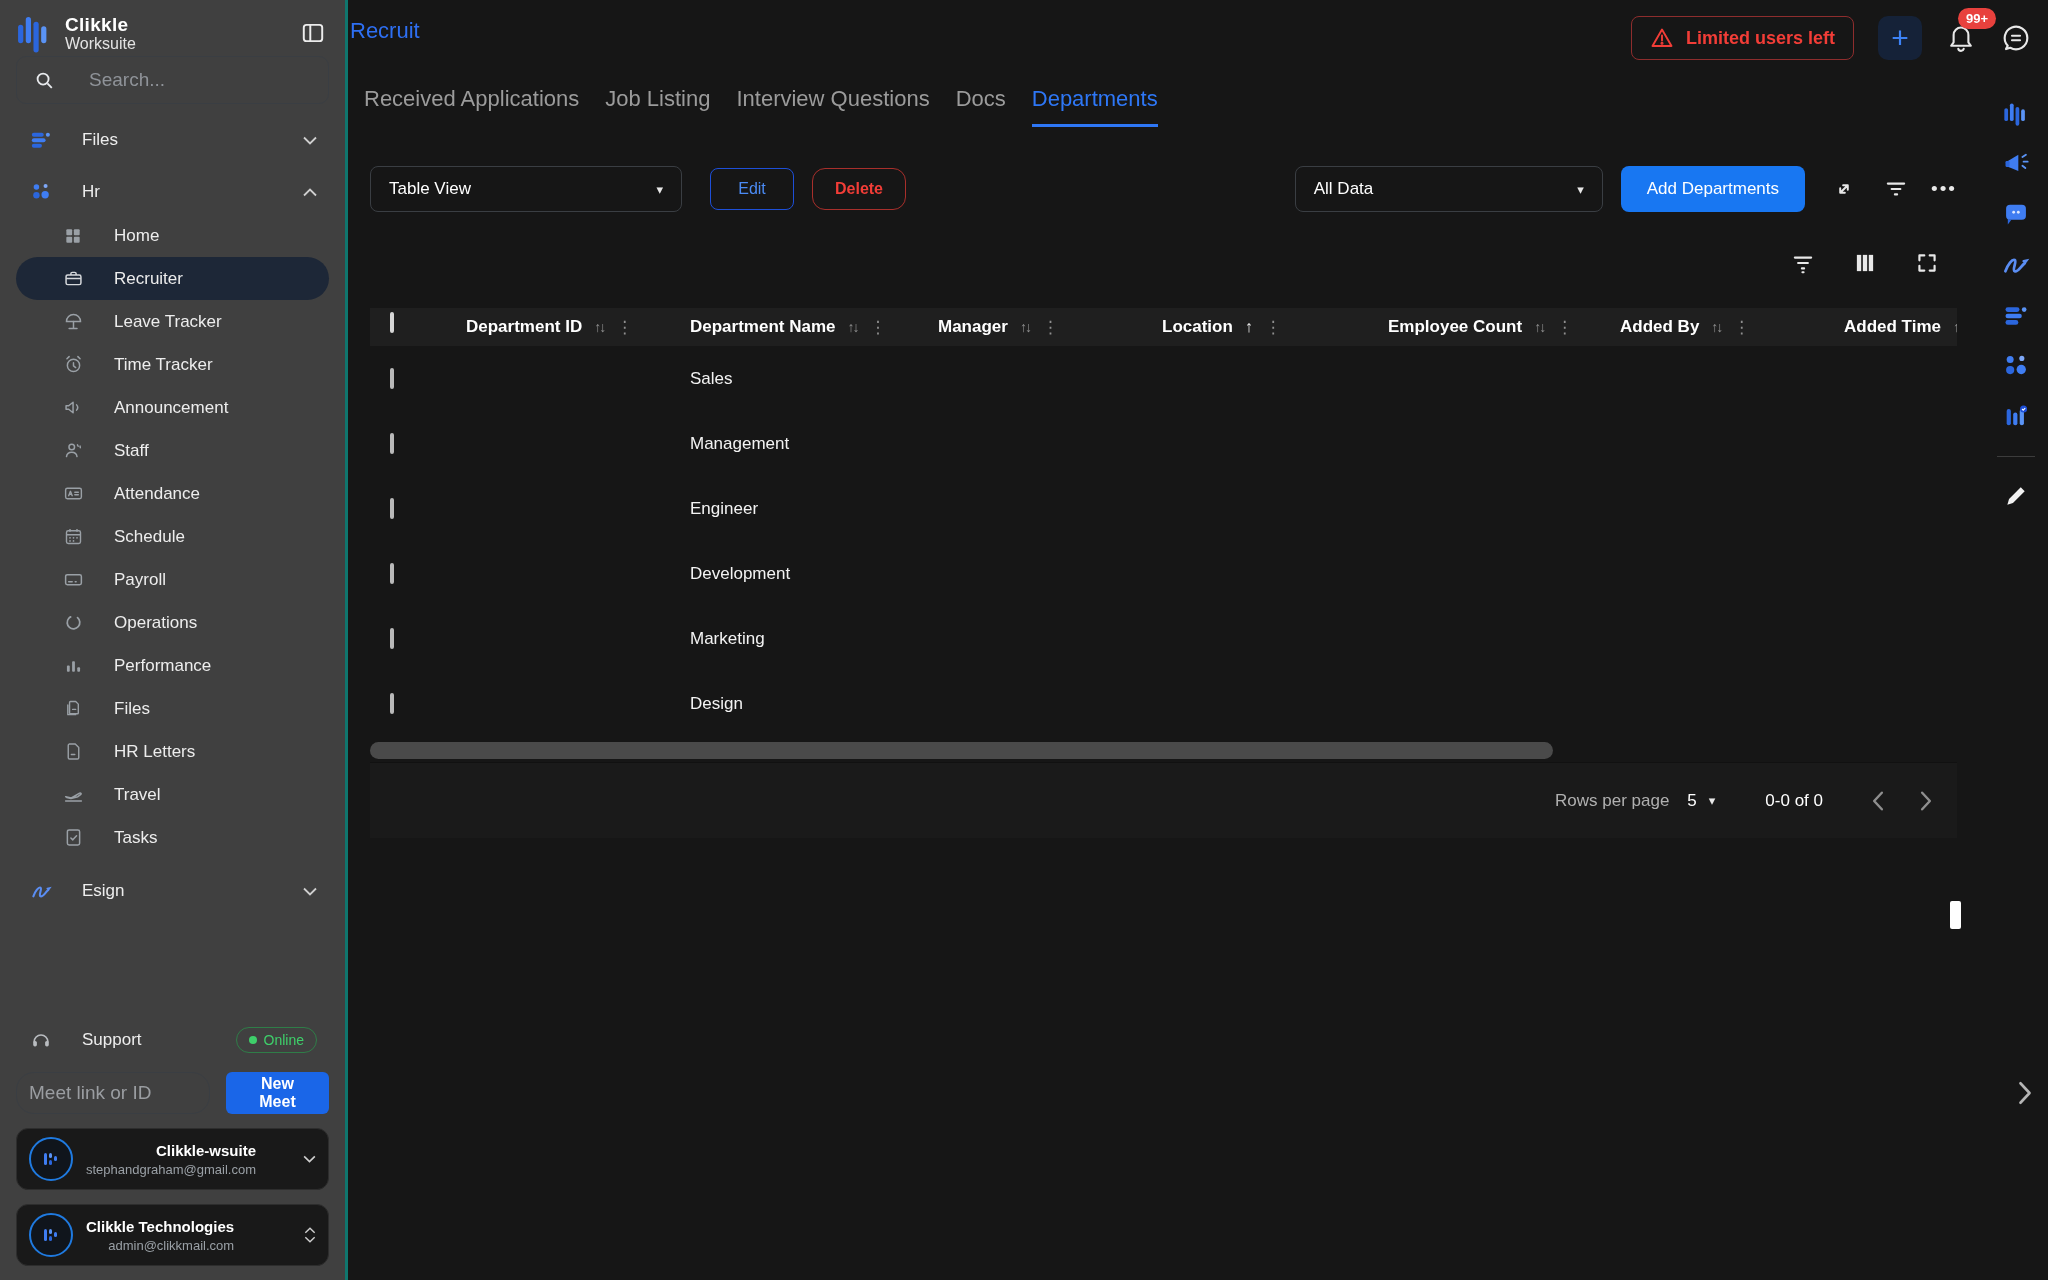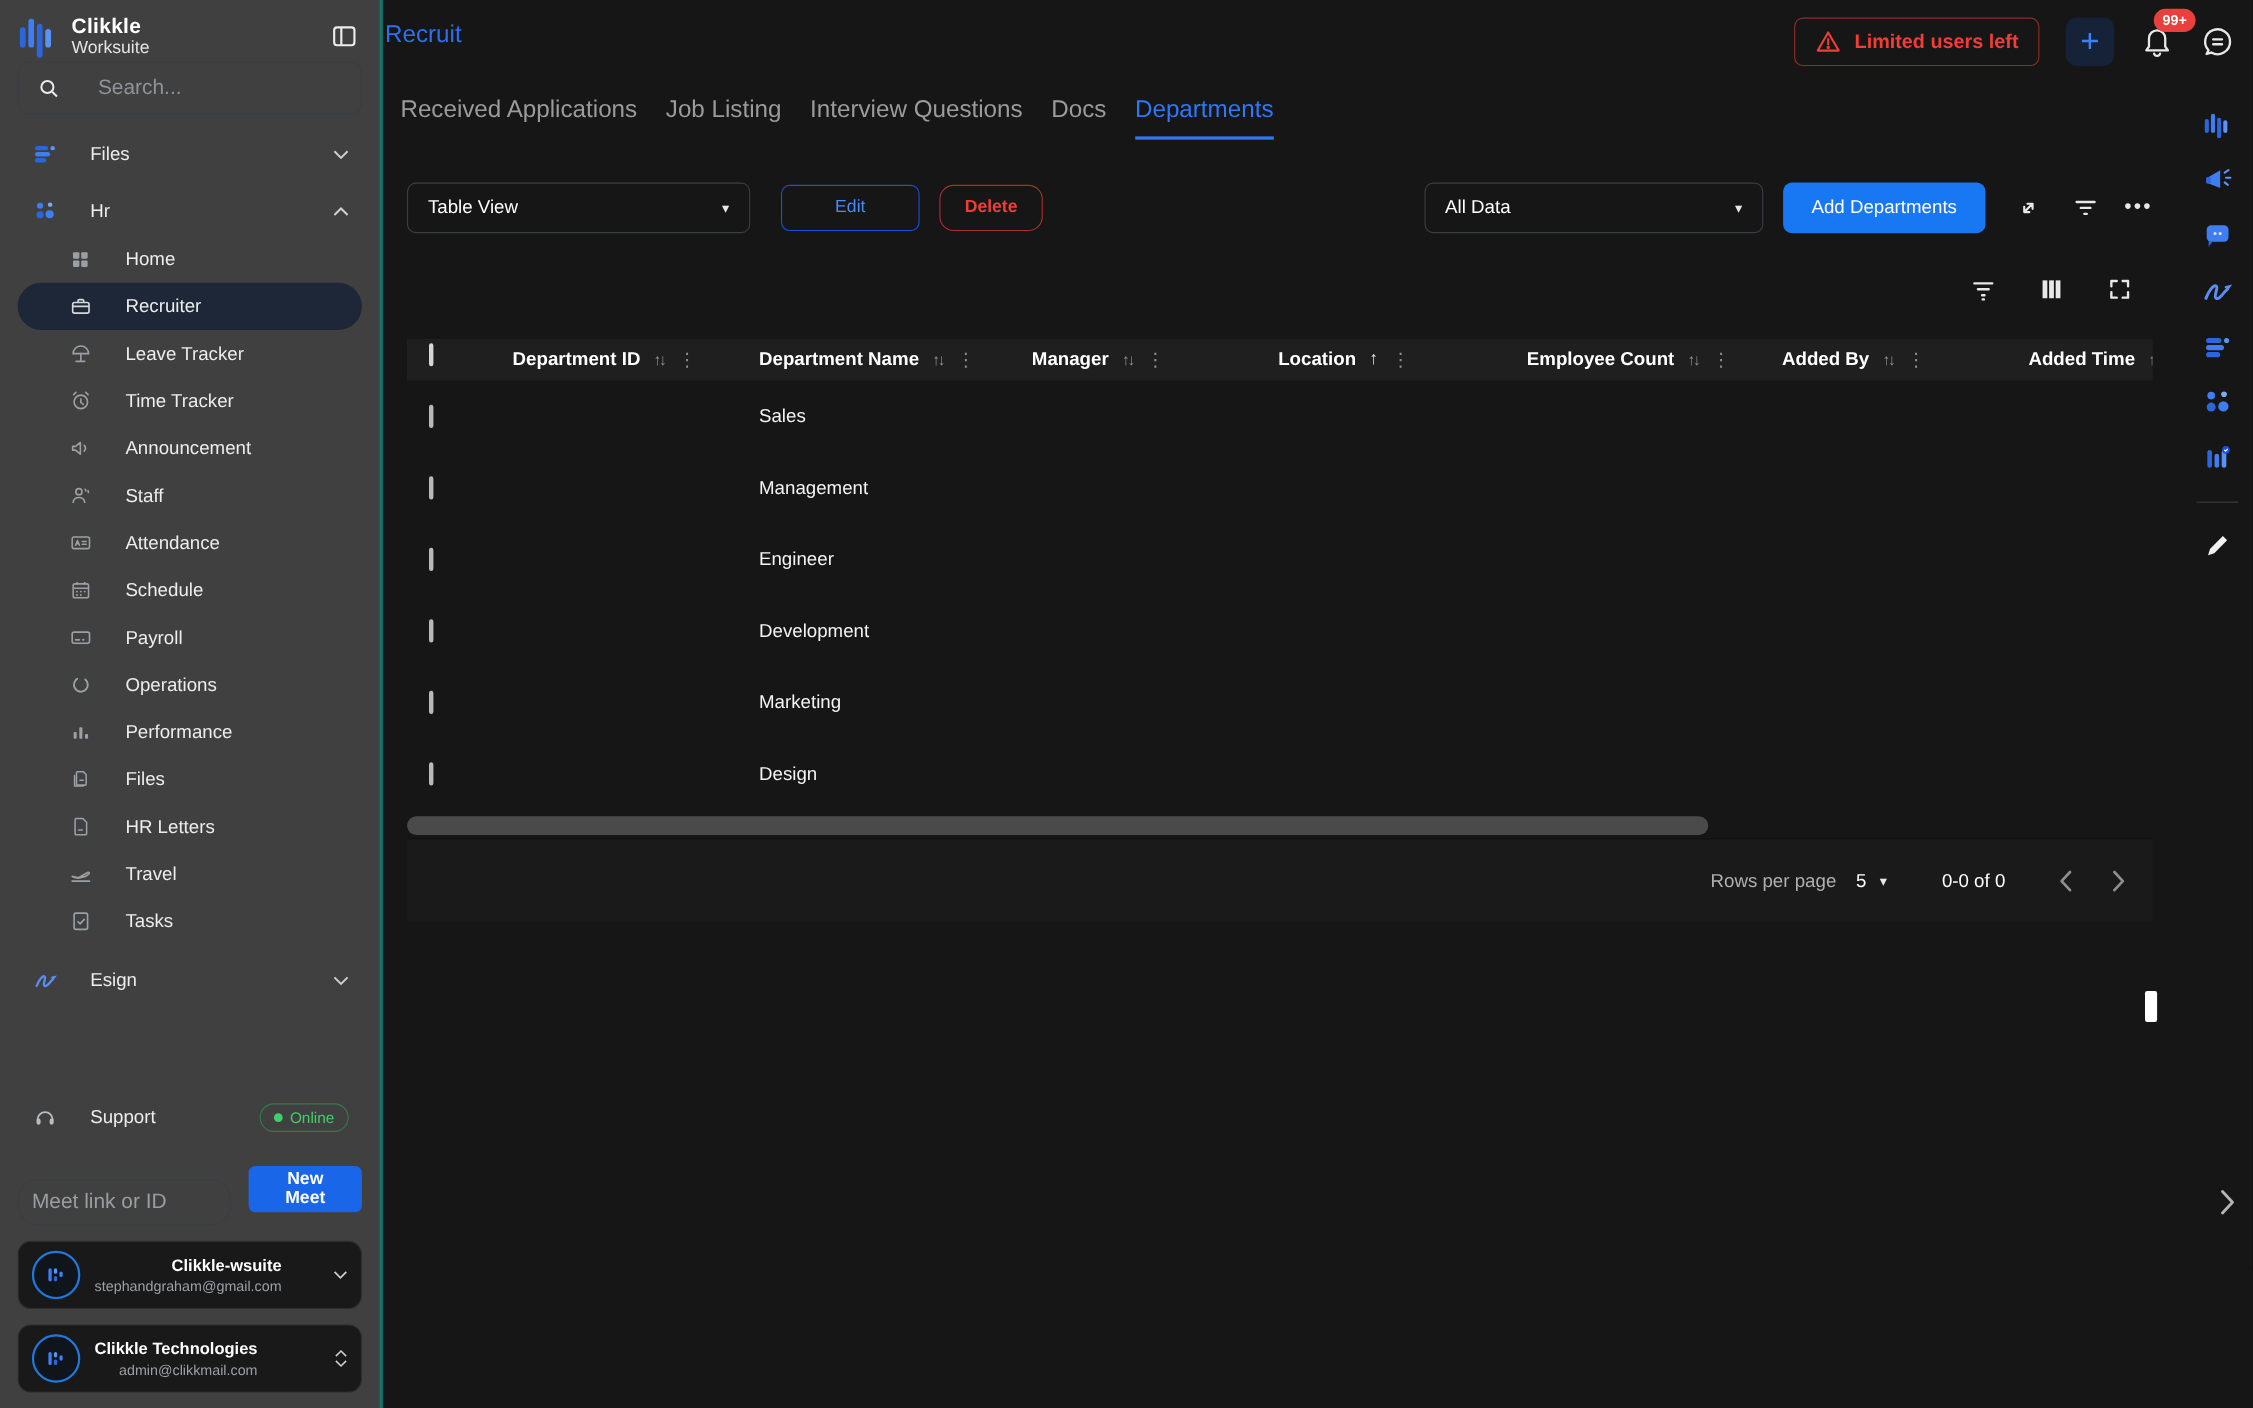--- a/index.html
+++ b/index.html
@@ -29,21 +29,21 @@
   .nav-item.active{background:#1d2737;}
   .gap8{height:8px;}
   .gap10{height:10px;}
 
   .bottom{margin-top:auto;}
   .online-pill{margin-left:auto;border:1.5px solid #2f7d48;border-radius:15px;display:flex;
                align-items:center;gap:7px;padding:4px 12px;color:#3ecf6a;font-size:14px;}
   .online-dot{width:8px;height:8px;border-radius:50%;background:#3ecf6a;}
   .meet-row{display:flex;gap:16px;margin-top:10px;align-items:center;}
   .meet-input{width:194px;height:42px;border:1px solid #3a3e43;border-radius:18px;background:none;
-              color:#ccc;font-size:19px;padding:0 12px;box-sizing:border-box;outline:none;font-family:inherit;margin-top:24px;}
+              color:#ccc;font-size:19px;padding:0 12px;box-sizing:border-box;outline:none;font-family:inherit;}
   .meet-input::placeholder{color:#9a9da1;}
   .new-meet{height:42px;padding:0 15px;background:#1a66e8;border:none;border-radius:6px;color:#fff;
             font-size:16px;font-weight:bold;display:flex;align-items:center;font-family:inherit;}
   .account{margin-top:14px;height:62px;border:1px solid #2d2d2d;background:#191919;border-radius:12px;
            display:flex;align-items:center;gap:13px;padding:0 12px;box-sizing:border-box;}
   .avatar{width:44px;height:44px;border-radius:50%;border:2.5px solid #1f7ae0;box-sizing:border-box;
           display:flex;align-items:center;justify-content:center;background:#10151c;flex:none;}
   .acct-col{display:flex;flex-direction:column;min-width:0;align-items:flex-end;}
   .acct-name{font-size:15px;font-weight:bold;color:#fff;white-space:nowrap;}
   .acct-email{font-size:13px;color:#9aa0a6;margin-top:3px;white-space:nowrap;}
@@ -64,21 +64,21 @@
   .badge{position:absolute;top:-14px;left:12px;background:#e8413d;color:#fff;font-size:13px;
          font-weight:bold;border-radius:11px;padding:3px 8px;white-space:nowrap;}
 
   
   .toolbar{left:370px;top:166px;width:1587px;display:flex;align-items:center;}
   .select{height:46px;border:1px solid #3a3e43;border-radius:8px;display:flex;align-items:center;
           justify-content:space-between;padding:0 18px;font-size:17px;color:#fff;box-sizing:border-box;}
   .caret{color:#e8e8e8;font-size:13px;}
   .sel-tv{width:312px;}
   .sel-ad{width:308px;}
-  .btn-edit{margin-left:28px;width:126px;height:42px;border:1px solid #1d4fd8;border-radius:8px;
+  .btn-edit{margin-left:28px;width:84px;height:42px;border:1px solid #1d4fd8;border-radius:8px;
             color:#4b8bf5;font-size:16px;background:none;display:flex;align-items:center;justify-content:center;
             box-sizing:border-box;font-family:inherit;}
   .btn-del{margin-left:18px;width:94px;height:42px;border:1px solid #a82f2b;border-radius:13px;
            color:#f23d37;font-size:16px;background:none;display:flex;align-items:center;justify-content:center;
            box-sizing:border-box;font-weight:bold;font-family:inherit;}
   .tspacer{flex:1;}
   .btn-add{margin-left:18px;height:46px;padding:0 26px;background:#1877f2;border:none;border-radius:8px;
            color:#fff;font-size:17px;display:flex;align-items:center;font-family:inherit;}
   .tb-ic{margin-left:26px;color:#e8e8e8;display:flex;align-items:center;}
   .overflow-dots{font-size:19px;letter-spacing:2px;color:#e8e8e8;margin-left:22px;}

